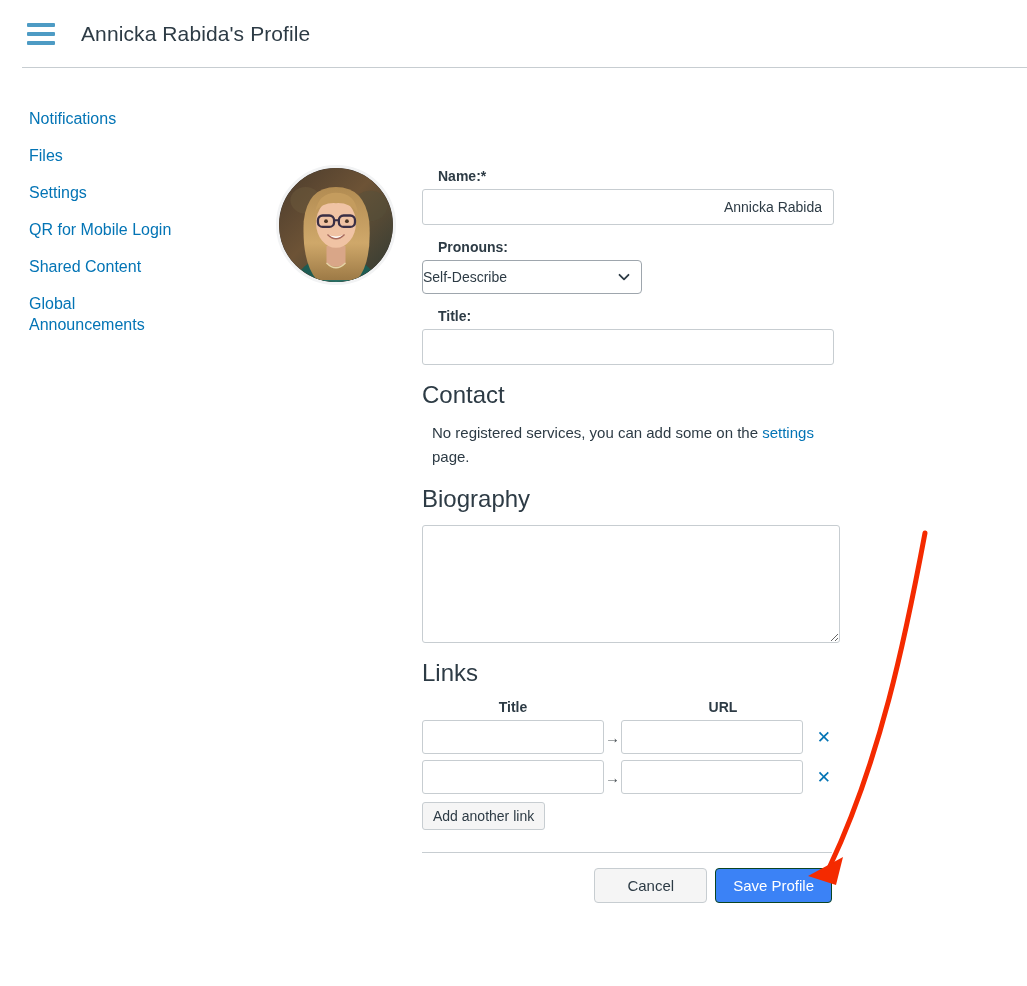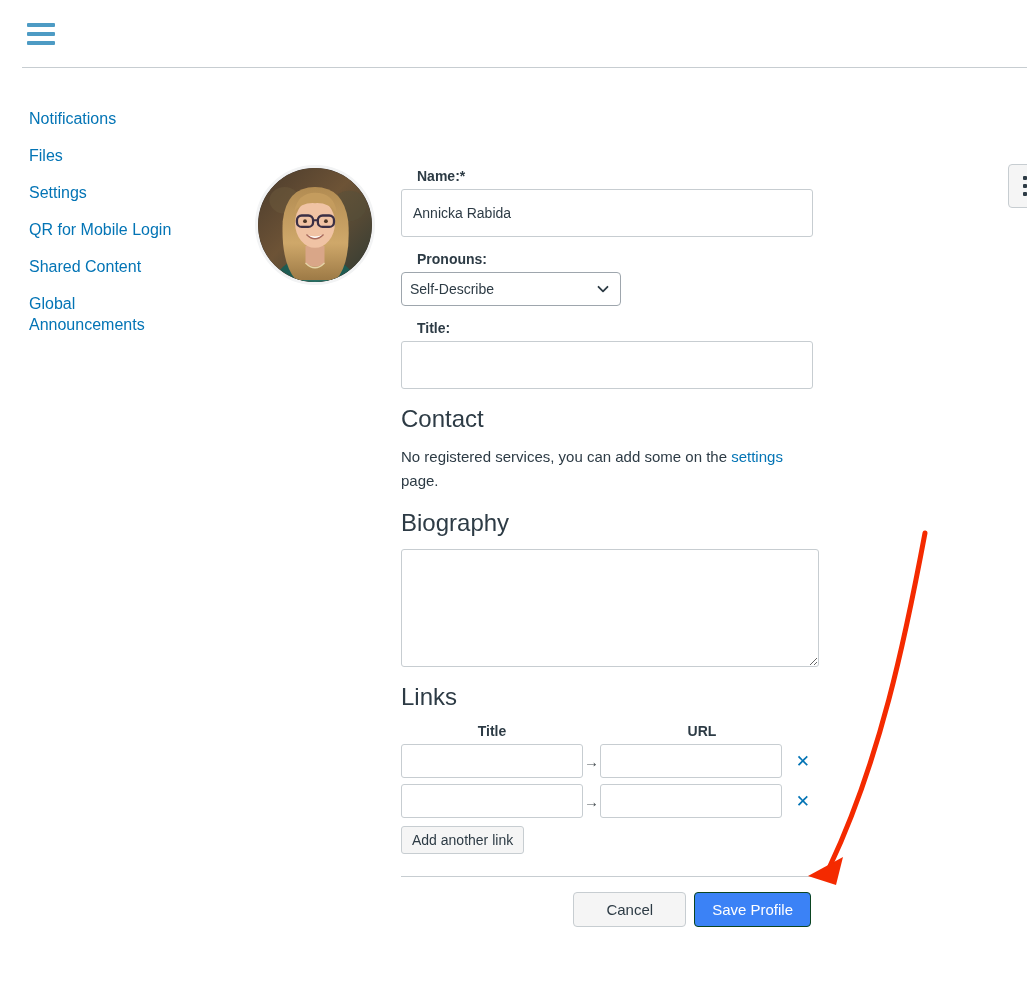--- a/index.html
+++ b/index.html
@@ -56,20 +56,21 @@
     bottom: 0;
     height: 1px;
     background: #c7cdd1;
   }
 
   
   .page {
     display: flex;
     position: relative;
     height: 918px;
+    gap: 21px;
   }
 
   
   .sidebar {
     width: 222px;
     padding-top: 32px;
     flex-shrink: 0;
   }
   .nav-item {
     display: block;
@@ -120,42 +121,43 @@
     font-size: 14px;
     font-weight: 700;
     color: #2d3b45;
     margin: 0 0 4px 0;
     line-height: 18px;
     padding-left: 16px;
   }
   .text-input {
     display: block;
     width: 412px;
-    height: 48px;
+    height: 36px;
     border: 1px solid #c7cdd1;
     border-radius: 3px;
     padding: 6px 11px;
     font-size: 14px;
     font-family: "Liberation Sans", sans-serif;
     color: #2d3b45;
     background: #fff;
     outline: none;
+    text-align: right;
   }
   .field-block { margin-bottom: 13px; }
 
   .select-wrap {
     position: relative;
     width: 220px;
   }
   .select-input {
     width: 220px;
     height: 34px;
     border: 1px solid #9ea6ad;
     border-radius: 4px;
-    padding: 6px 30px 6px 8px;
+    padding: 6px 30px 6px 0;
     font-size: 14px;
     font-family: "Liberation Sans", sans-serif;
     color: #2d3b45;
     background: #fff;
     appearance: none;
     -webkit-appearance: none;
     outline: none;
     cursor: pointer;
   }
   .select-chevron {
@@ -171,21 +173,21 @@
     font-size: 24px;
     font-weight: 400;
     color: #2d3b45;
     margin: 16px 0 12px 0;
     line-height: 28px;
   }
   .body-text {
     font-size: 15px;
     line-height: 24px;
     color: #2d3b45;
-    margin: 0;
+    margin: 10px;
     width: 400px;
   }
   .inline-link {
     color: #0374b5;
     text-decoration: none;
     cursor: pointer;
   }
 
   .bio-area {
     display: block;
@@ -344,20 +346,21 @@
 </style>
 </head>
 <body>
 
 <div class="header">
   <button class="hamburger">
     <span></span>
     <span></span>
     <span></span>
   </button>
+  <div class="page-title">Annicka Rabida's Profile</div>
   <div class="header-divider"></div>
 </div>
 
 <div class="page">
 
   <nav class="sidebar">
     <a class="nav-item">Notifications</a>
     <a class="nav-item">Files</a>
     <a class="nav-item">Settings</a>
     <a class="nav-item">QR for Mobile Login</a>

